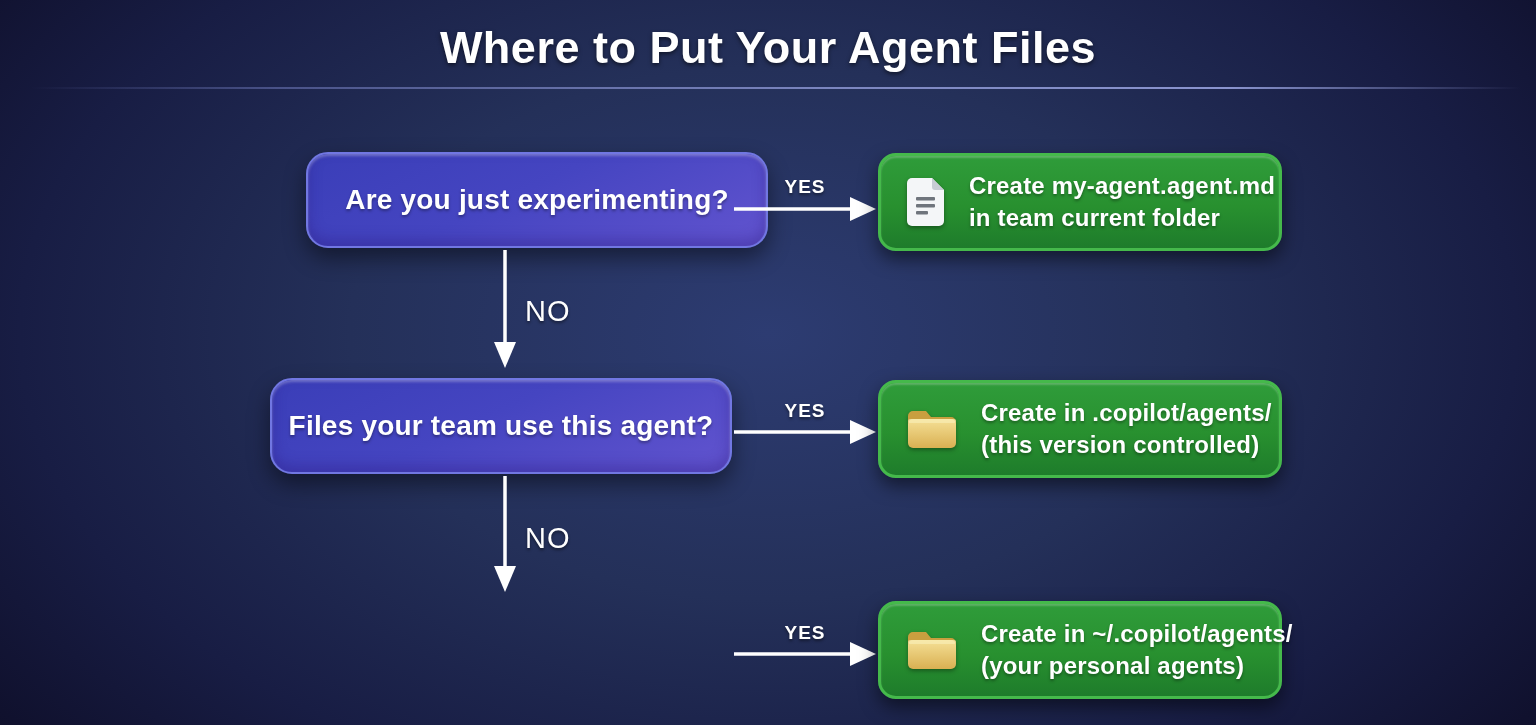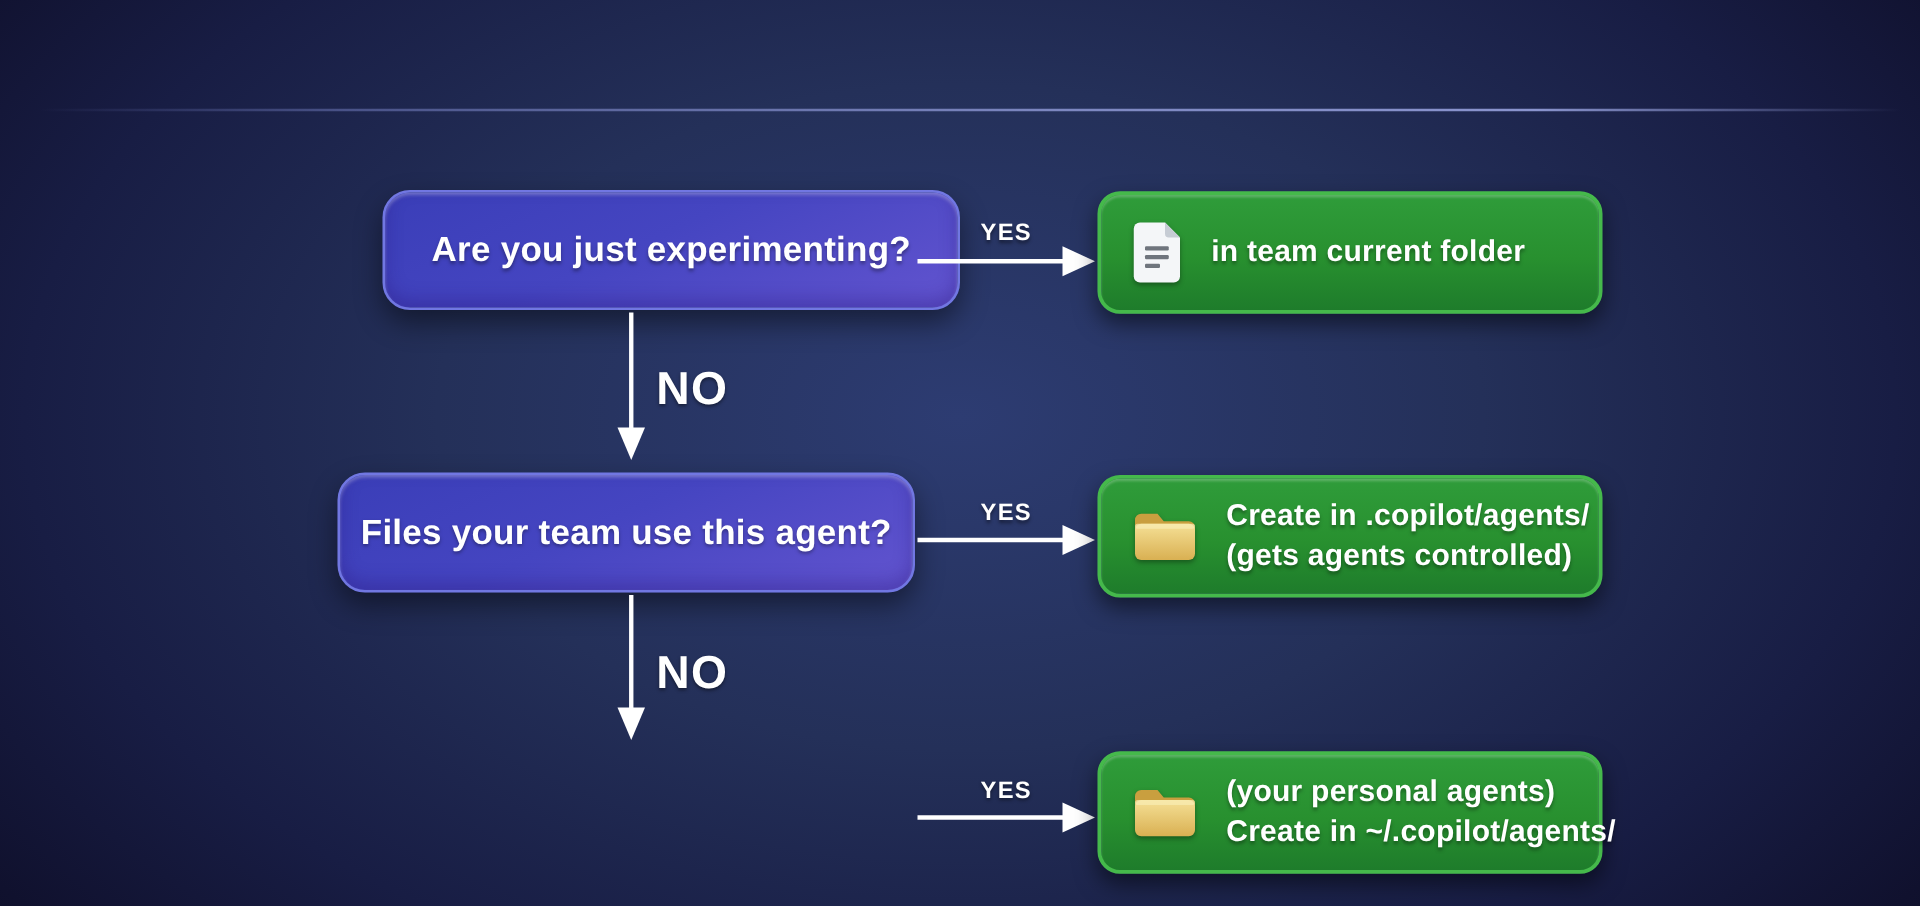--- a/index.html
+++ b/index.html
@@ -107,52 +107,54 @@
     font-size: 19px;
     font-weight: 800;
     letter-spacing: 1px;
     line-height: 30px;
     text-shadow: 0 2px 3px rgba(0,0,0,0.45);
   }
   .no-label {
     position: absolute;
     left: 525px;
     color: #ffffff;
-    font-size: 37px;
-    font-weight: 700;
+    font-size: 29px;
+    font-weight: 400;
     letter-spacing: 1px;
     line-height: 30px;
     text-shadow: 0 2px 3px rgba(0,0,0,0.45);
   }
   .arrow-svg { position: absolute; overflow: visible; }
 </style>
 </head>
 <body>
 
 <div class="stage">
 
+  <h1 class="title">Where to Put Your Agent Files</h1>
   <div class="divider"></div>
 
   <div class="qbox" style="top:152px;margin-left:36px;">
     <span class="qtext">Are you just experimenting?</span>
   </div>
   <div class="yes-label" style="top:172px;">YES</div>
   <svg class="arrow-svg" style="left:734px; top:193px;" width="144" height="32">
     <line x1="0" y1="16" x2="118" y2="16" stroke="#ffffff" stroke-width="3.5"></line>
     <polygon points="116,4 142,16 116,28" fill="#ffffff"></polygon>
   </svg>
   <div class="abox" style="top:153px;">
     <svg class="aicon" width="42" height="50" viewBox="0 0 42 50">
       <path d="M7 1 h20 l12 12 v31 a5 5 0 0 1 -5 5 H7 a5 5 0 0 1 -5 -5 V6 a5 5 0 0 1 5 -5 z" fill="#f4f6f8"></path>
       <path d="M27 1 l12 12 h-9 a3 3 0 0 1 -3 -3 z" fill="#c6ccd4"></path>
       <rect x="11" y="20" width="19" height="3.4" rx="1" fill="#6f757d"></rect>
       <rect x="11" y="27" width="19" height="3.4" rx="1" fill="#6f757d"></rect>
       <rect x="11" y="34" width="12" height="3.4" rx="1" fill="#6f757d"></rect>
     </svg>
     <div class="atext">
+      <div>Create my-agent.agent.md</div>
       <div>in team current folder</div>
     </div>
   </div>
 
   <svg class="arrow-svg" style="left:489px; top:250px;" width="32" height="120">
     <line x1="16" y1="0" x2="16" y2="94" stroke="#ffffff" stroke-width="3.5"></line>
     <polygon points="5,92 27,92 16,118" fill="#ffffff"></polygon>
   </svg>
   <div class="no-label" style="top:296px;">NO</div>
 
@@ -171,21 +173,21 @@
           <stop offset="0" stop-color="#f5e096"></stop>
           <stop offset="1" stop-color="#d9b052"></stop>
         </linearGradient>
       </defs>
       <path d="M3 9 a5 5 0 0 1 5 -5 h13 l5 6 h20 a5 5 0 0 1 5 5 v6 H3 z" fill="#c99f3f"></path>
       <rect x="3" y="12" width="48" height="29" rx="5" fill="url(#foldFront1)"></rect>
       <rect x="3" y="12" width="48" height="4" rx="2" fill="#f8ecb4" opacity="0.7"></rect>
     </svg>
     <div class="atext">
       <div>Create in .copilot/agents/</div>
-      <div>(gets agents controlled)</div>
+      <div>(this version controlled)</div>
     </div>
   </div>
 
   <svg class="arrow-svg" style="left:489px; top:476px;" width="32" height="118">
     <line x1="16" y1="0" x2="16" y2="92" stroke="#ffffff" stroke-width="3.5"></line>
     <polygon points="5,90 27,90 16,116" fill="#ffffff"></polygon>
   </svg>
   <div class="no-label" style="top:523px;">NO</div>
 
   <div class="yes-label" style="top:618px;">YES</div>
@@ -199,18 +201,18 @@
         <linearGradient id="foldFront2" x1="0" y1="0" x2="0" y2="1">
           <stop offset="0" stop-color="#f5e096"></stop>
           <stop offset="1" stop-color="#d9b052"></stop>
         </linearGradient>
       </defs>
       <path d="M3 9 a5 5 0 0 1 5 -5 h13 l5 6 h20 a5 5 0 0 1 5 5 v6 H3 z" fill="#c99f3f"></path>
       <rect x="3" y="12" width="48" height="29" rx="5" fill="url(#foldFront2)"></rect>
       <rect x="3" y="12" width="48" height="4" rx="2" fill="#f8ecb4" opacity="0.7"></rect>
     </svg>
     <div class="atext">
+      <div>Create in ~/.copilot/agents/</div>
       <div>(your personal agents)</div>
-      <div>Create in ~/.copilot/agents/</div>
     </div>
   </div>
 
 </div>
 
 </body></html>

